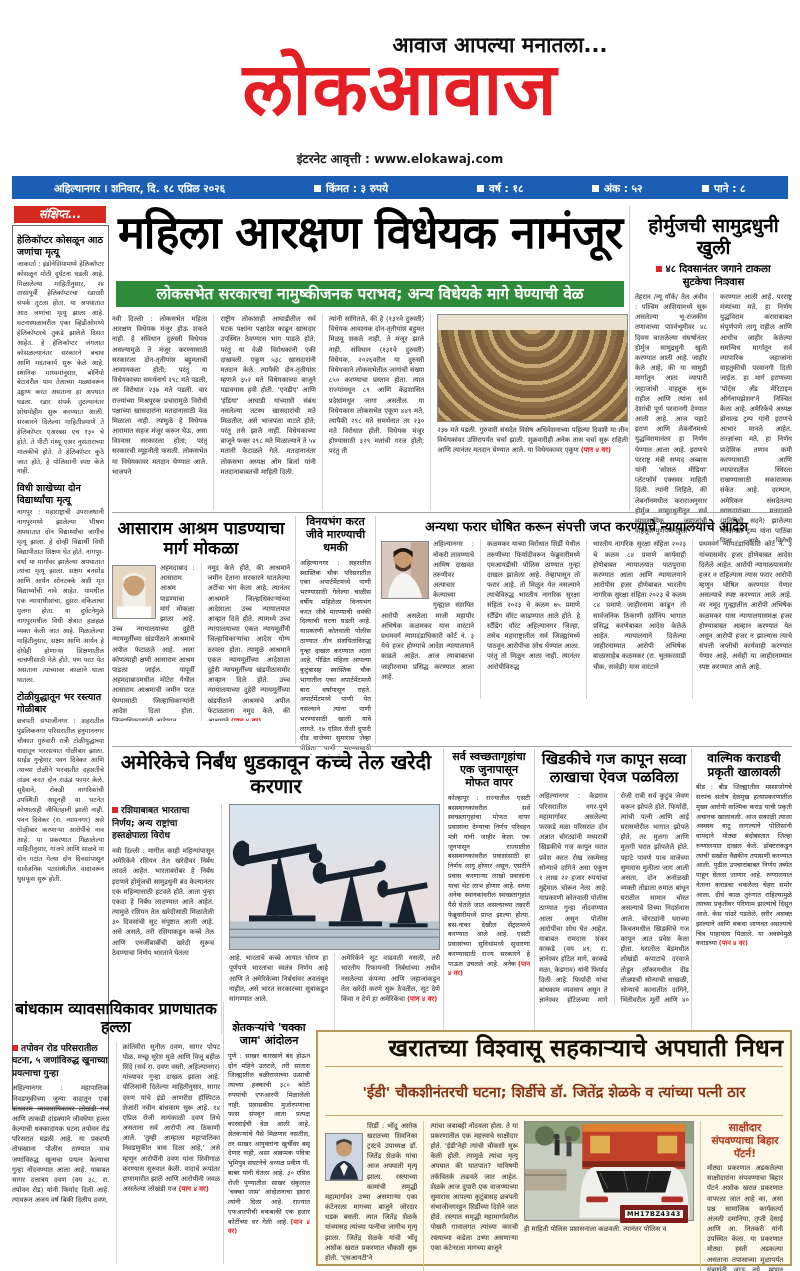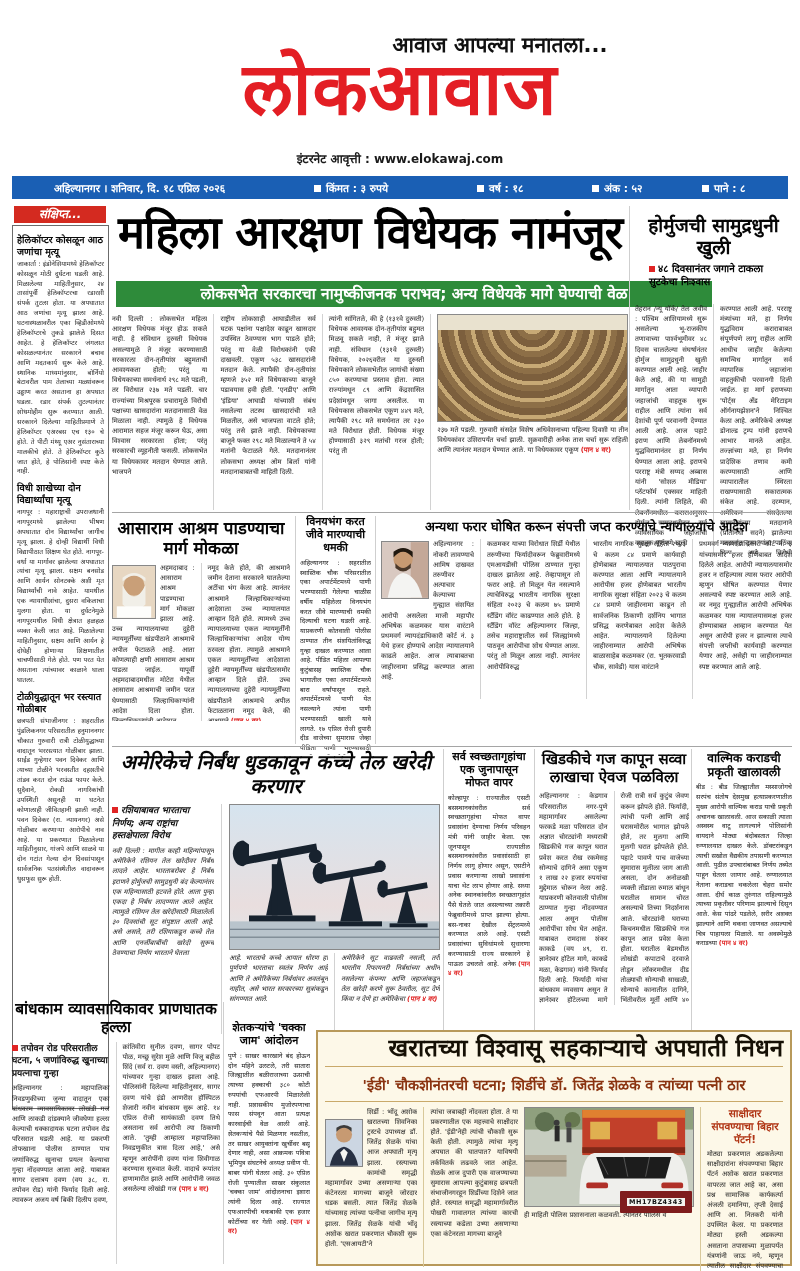--- a/index.html
+++ b/index.html
@@ -50,23 +50,23 @@
   }
 
   
   .portrait { border:1px solid #888; background:#ddd; }
   .float-l { float:left; margin:2px 4px 2px 0; }
   .photo-frame { border:1px solid #888; display:block; }
 
   
   .kharat-box { background:#fdf8e8; border:2px solid #b8995a; padding:3px 7px; }
   .kharat-title { font-size:24px; font-weight:bold; color:#151005; text-align:right; line-height:1.15; }
-  .kharat-sub { border-top:1px solid #c9a96a; border-bottom:1px solid #c9a96a; color:#8a3310; font-weight:bold; font-size:14.5px; text-align:center; padding:7px 0; margin-top:3px; }
+  .kharat-sub { border-top:1px solid #c9a96a; border-bottom:1px solid #c9a96a; color:#8a3310; font-weight:bold; font-size:14.5px; text-align:center; padding:14px 0; margin-top:3px; }
   .side-title { color:#b03515; font-weight:bold; font-size:10.5px; text-align:center; line-height:1.25; }
-  .plate { position:absolute; font-size:6.5px; font-weight:bold; background:#f5f5f0; color:#111; padding:0 2px; border:7px solid #7f1d1d; border-radius:1px; letter-spacing:0.5px; }
+  .plate { position:absolute; font-size:6.5px; font-weight:bold; background:#f5f5f0; color:#111; padding:0 2px; border:5px solid #7f1d1d; border-radius:1px; letter-spacing:0.5px; }
 </style>
 </head>
 <body>
 
 <div class="page">
 
   <div class="abs tagline" style="left:330px;top:30px;width:340px;">आवाज आपल्या मनातला...</div>
   <div class="abs paper-title" style="left:140px;top:52px;width:520px;">लोकआवाज</div>
   <div class="abs webline" style="left:250px;top:150px;width:300px;">इंटरनेट आवृत्ती : www.elokawaj.com</div>
 
@@ -88,38 +88,38 @@
       <div class="brief-title">विधी शाखेच्या दोन विद्यार्थ्यांचा मृत्यू</div>
       <div class="brief-body">नागपूर : महाराष्ट्राची उपराजधानी नागपूरमध्ये झालेल्या भीषण अपघातात दोन विद्यार्थ्यांचा जागीच मृत्यू झाला. हे दोन्ही विद्यार्थी विधी विद्यापीठात शिक्षण घेत होते. नागपूर-वर्धा या मार्गावर झालेल्या अपघातात त्यांचा मृत्यू झाला. सक्षम बनसोड आणि आर्यन सोनटक्के अशी मृत विद्यार्थ्यांची नावे आहेत. यामधील एक न्यायाधीशांचा, दुसरा वकिलाचा मुलगा होता. या दुर्घटनेमुळे नागपूरमधील विधी क्षेत्रात हळहळ व्यक्त केली जात आहे. मिळालेल्या माहितीनुसार, सक्षम आणि आर्यन हे दोघेही होणाऱ्या शिक्षणातील चाचणीसाठी गेले होते. पण परत येत असताना त्यांच्यावर काळाने घाला घातला.</div>
     </div>
     <div>
       <div class="brief-title">टोळीयुद्धातून भर रस्त्यात गोळीबार</div>
       <div class="brief-body">छत्रपती संभाजीनगर : शहरातील पुंडलिकनगर परिसरातील हनुमाननगर चौकात गुरुवारी रात्री टोळीयुद्धाच्या वादातून भररस्त्यात गोळीबार झाला. साईड गुन्हेगार पवन दिवेकर आणि त्याच्या टोळीने भरवस्तीत दहशतीचे तांडव करत दोन राऊंड फायर केले. सुदैवाने, रोकडी नागरिकांची उपस्थिती असूनही या घटनेत कोणालाही जीवितहानी झाली नाही. पवन दिवेकर (रा. न्यायनगर) असे गोळीबार करणाऱ्या आरोपीचे नाव आहे. या प्रकरणात मिळालेल्या माहितीनुसार, गांजपे आणि साळवे या दोन गटांत गेल्या दोन दिवसांपासून सार्वजनिक पतसंस्थेतील वादावरून धुसफूस सुरू होती.</div>
     </div>
   </div>
 
   <div class="abs lead-headline" style="left:112px;top:208px;width:516px;">महिला आरक्षण विधेयक नामंजूर</div>
-  <div class="abs green-bar" style="left:116px;top:281px;width:596px;height:26px;">लोकसभेत सरकारचा नामुष्कीजनक पराभव; अन्य विधेयके मागे घेण्याची वेळ</div>
+  <div class="abs green-bar" style="left:116px;top:281px;width:508px;height:26px;">लोकसभेत सरकारचा नामुष्कीजनक पराभव; अन्य विधेयके मागे घेण्याची वेळ</div>
 
   <div class="abs cols gap" style="left:112px;top:314px;width:516px;height:196px;">
     <div class="body-txt" style="height:196px;">नवी दिल्ली : लोकसभेत महिला आरक्षण विधेयक मंजूर होऊ शकले नाही. हे संविधान दुरुस्ती विधेयक असल्यामुळे ते मंजूर करण्यासाठी सरकारला दोन-तृतीयांश बहुमताची आवश्यकता होती; परंतु या विधेयकाच्या समर्थनार्थ २९८ मते पडली, तर विरोधात २३७ मते पडली. चार राज्यांच्या मिश्रपूरक प्रचारामुळे विरोधी पक्षाच्या खासदारांना मतदानासाठी वेळ मिळाला नाही. त्यामुळे हे विधेयक आरामात सहज मंजूर करून घेऊ, असा विश्वास सरकारला होता; परंतु सरकारची व्यूहनीती फसली. लोकसभेत या विधेयकावर मतदान घेण्यात आले. भाजपने</div>
     <div class="body-txt" style="height:196px;">राष्ट्रीय लोकशाही आघाडीतील सर्व घटक पक्षांना पक्षादेश काढून खासदार उपस्थित ठेवण्यास भाग पाडले होते; परंतु या वेळी विरोधकांनी एकी दाखवली. एकूण ५३८ खासदारांनी मतदान केले. त्यापैकी दोन-तृतीयांश म्हणजे ३५२ मते विधेयकाच्या बाजूने पडावयास हवी होती. 'एनडीए' आणि 'इंडिया' आघाडी यांच्याशी संबंध नसलेल्या तटस्थ खासदारांची मते मिळतील, असे भाजपला वाटले होते; परंतु तसे झाले नाही. विधेयकाच्या बाजूने फक्त २९८ मते मिळाल्याने ते ५४ मतांनी फेटाळले गेले. मतदानानंतर लोकसभा अध्यक्ष ओम बिर्ला यांनी मतदानाबाबतची माहिती दिली.</div>
     <div class="body-txt" style="height:196px;">त्यांनी सांगितले, की हे (१३१वे दुरुस्ती) विधेयक आवश्यक दोन-तृतीयांश बहुमत मिळवू शकले नाही, ते मंजूर झाले नाही. संविधान (१३१वे दुरुस्ती) विधेयक, २०२६वरील या दुरुस्ती विधेयकाने लोकसभेतील जागांची संख्या ८५० करण्याचा प्रस्ताव होता. त्यात राज्यांमधून ८९ आणि केंद्रशासित प्रदेशांमधून जागा असतील. या विधेयकास लोकसभेत एकूण ४४९ मते, त्यापैकी २९८ मते समर्थनात तर २३० मते विरोधात होती. विधेयक मंजूर होण्यासाठी ३२९ मतांची गरज होती; परंतु ती</div>
     <div style="flex:2;">
       <div class="photo-parliament"></div>
       <div class="cols gap" style="margin-top:3px;">
         <div class="body-txt" style="height:82px;"><span>२३७ मते पडली. गुरुवारी संसदेत विशेष अधिवेशनाच्या पहिल्या दिवशी या तीन विधेयकांवर उशिरापर्यंत चर्चा झाली. शुक्रवारीही अनेक तास चर्चा सुरू राहिली आणि त्यानंतर मतदान घेण्यात आले. या विधेयकावर एकूण</span><span class="cont">(पान ४ वर)</span></div>
       </div>
     </div>
   </div>
 
   <div class="vline" style="left:629px;top:206px;height:304px;"></div>
   <div class="abs" style="left:635px;top:214px;width:157px;">
     <div class="art-title" style="font-size:19px;">होर्मुजची सामुद्रधुनी खुली</div>
-    <div style="text-align:left;font-weight:bold;font-size:10px;line-height:1.3;margin:3px 14px 16px;"><span class="red-sq"></span><span>४८ दिवसानंतर जगाने टाकला सुटकेचा निःश्वास</span></div>
+    <div style="text-align:center;font-weight:bold;font-size:10px;line-height:1.3;margin:3px 14px 4px;"><span class="red-sq"></span><span>४८ दिवसानंतर जगाने टाकला सुटकेचा निःश्वास</span></div>
     <div class="cols gap">
       <div class="body-txt" style="height:250px;">तेहरान /न्यू यॉर्क/ तेल अवीव : पश्चिम आशियामध्ये सुरू असलेल्या भू-राजकीय तणावाच्या पार्श्वभूमीवर ४८ दिवस चाललेल्या संघर्षानंतर होर्मुज सामुद्रधुनी खुली करण्यात आली आहे. जाहीर केले आहे, की या सामुद्री मार्गातून आता व्यापारी जहाजांची वाहतूक सुरू राहील आणि त्यांना सर्व देशांची पूर्ण परवानगी देण्यात आली आहे. आज पहाटे इराण आणि लेबनॉनमध्ये युद्धविरामानंतर हा निर्णय घेण्यात आला आहे. इराणचे परराष्ट्र मंत्री सय्यद अब्बास यांनी 'सोशल मीडिया' प्लॅटफॉर्म एक्सवर माहिती दिली. त्यांनी लिहिले, की लेबनॉनमधील कराराअनुसार होर्मुज सामुद्रधुनीतून सर्व व्यावसायिक जहाजांची वाहतूक पूर्णपणे खुली</div>
       <div class="body-txt" style="height:250px;"><span>करण्यात आली आहे. परराष्ट्र मंत्र्यांच्या मते, हा निर्णय युद्धविराम कराराबाबत संपूर्णपणे लागू राहील आणि आधीच जाहीर केलेल्या समन्विध मार्गांतून सर्व व्यापारिक जहाजांना वाहतुकीची परवानगी दिली जाईल. हा मार्ग इराणच्या 'पोर्ट्स अँड मेरिटाइम ऑर्गनायझेशन'ने निश्चित केला आहे. अमेरिकेचे अध्यक्ष डोनाल्ड ट्रम्प यांनी इराणचे आभार मानले आहेत. तज्ज्ञांच्या मते, हा निर्णय प्रादेशिक तणाव कमी करण्यासाठी आणि व्यापारातील स्थिरता राखण्यासाठी सकारात्मक संकेत आहे. दरम्यान, अमेरिकन संसदेतल्या खासदारांच्या मतदानाने (प्रतिनिधी सदने) झालेल्या मतदानांत ट्रम्प यांना पाठिंबा दिला आहे. विरोधी डेमोक्रॅटिक पक्षाने सादर केलेला सैनिकी कारवाई थांबवण्याचा प्रस्ताव फक्त एका मताने फेटाळण्यात आला. या प्रस्तावाच्या विरोधात २१४ आणि समर्थनात २१३ मते पडली. अमेरिकेने इस्रायल</span></div>
     </div>
   </div>
 
   <div class="hline" style="left:112px;top:512px;width:680px;"></div>
 
   <div class="abs" style="left:112px;top:518px;width:178px;">
     <div class="art-title" style="font-size:17px;">आसाराम आश्रम पाडण्याचा मार्ग मोकळा</div>
@@ -160,21 +160,21 @@
         <span>अहिल्यानगर : नोकरी लावण्याचे आमिष दाखवत तरुणीवर अत्याचार केल्याच्या गुन्ह्यात संशयित आरोपी असलेला माजी महापौर अभिषेक कळमकर यास वारंटाने प्रथमवर्ग न्यायदंडाधिकारी कोर्ट नं. ३ येथे हजर होण्याचे आदेश न्यायालयाने काढले आहेत. आज त्याबाबतचा जाहीरनामा प्रसिद्ध करण्यात आला आहे.</span>
       </div>
       <div class="body-txt" style="height:160px;">कळमकर याच्या विरोधात शिर्डी येथील तरुणीच्या फिर्यादीवरून फेब्रुवारीमध्ये एमआयडीसी पोलिस ठाण्यात गुन्हा दाखल झालेला आहे. तेव्हापासून तो फरार आहे. तो मिळून येत नसल्याने त्याचेविरुद्ध भारतीय नागरिक सुरक्षा संहिता २०२३ चे कलम ७५ प्रमाणे स्टँडिंग वॉरंट काढण्यात आले होते. हे स्टँडिंग वॉरंट अहिल्यानगर जिल्हा, तसेच महाराष्ट्रातील सर्व जिल्ह्यांमध्ये पाठवून आरोपीचा शोध घेण्यात आला. परंतु तो मिळून आला नाही. त्यानंतर आरोपीविरुद्ध</div>
       <div class="body-txt" style="height:160px;">भारतीय नागरिक सुरक्षा संहिता २०२३ चे कलम ८४ प्रमाणे कार्यवाही होणेबाबत न्यायालयात पाठपुरावा करण्यात आला आणि न्यायालयाने आरोपीस हजर होणेबाबत भारतीय नागरिक सुरक्षा संहिता २०२३ चे कलम ८४ प्रमाणे जाहीरनामा काढून तो सार्वजनिक ठिकाणी दर्शनिय भागात प्रसिद्ध करणेबाबत आदेश केलेले आहेत. न्यायालयाने दिलेल्या जाहीरनाम्यात आरोपी अभिषेक बाळासाहेब कळमकर (रा. भुतकरवाडी चौक, सावेडी) यास वारंटाने</div>
       <div class="body-txt" style="height:160px;">प्रथमवर्ग न्यायदंडाधिकारी कोर्ट नं. ३ यांच्यासमोर हजर होणेबाबत आदेश दिलेले आहेत. आरोपी न्यायालयासमोर हजर न राहिल्यास त्यास फरार आरोपी म्हणून घोषित करण्यात येणार असल्याचे स्पष्ट करण्यात आले आहे. वर नमूद गुन्ह्यातील आरोपी अभिषेक कळमकर यास न्यायालयासमक्ष हजर होण्याबाबत आव्हान करण्यात येत असून आरोपी हजर न झाल्यास त्याचे संपत्ती जप्तीची कार्यवाही करण्यात येणार आहे, असेही या जाहीरनाम्यात स्पष्ट करण्यात आले आहे.</div>
     </div>
   </div>
 
   <div class="hline" style="left:112px;top:746px;width:680px;"></div>
 
-  <div class="abs" style="left:112px;top:751px;width:328px;font-style:italic;">
+  <div class="abs" style="left:112px;top:751px;width:328px;">
     <div class="art-title" style="font-size:20px;">अमेरिकेचे निर्बंध धुडकावून कच्चे तेल खरेदी करणार</div>
     <div style="display:flex;margin-top:6px;">
       <div style="width:102px;min-width:0;">
         <div class="bullet-sub" style="margin-bottom:4px;"><span class="red-sq"></span><span>रशियाबाबत भारताचा निर्णय; अन्य राष्ट्रांचा हस्तक्षेपाला विरोध</span></div>
         <div class="body-txt" style="height:188px;">नवी दिल्ली : मागील काही महिन्यांपासून अमेरिकेने रशियन तेल खरेदीवर निर्बंध लादले आहेत. भारताबरोबर हे निर्बंध इराणने होर्मुजची सामुद्रधुनी बंद केल्यानंतर एक महिन्यासाठी हटवले होते. आता पुन्हा एकदा हे निर्बंध लादण्यात आले आहेत. त्यामुळे रशियन तेल खरेदीसाठी मिळालेली ३० दिवसांची सूट संपुष्टात आली आहे. असे असले, तरी रशियाकडून कच्चे तेल आणि एनर्जीबाबींची खरेदी सुरूच ठेवण्याचा निर्णय भारताने घेतला</div>
       </div>
       <div style="flex:1;margin-left:7px;border-left:1px solid #d2d2d2;padding-left:7px;">
         <svg class="photo-frame" width="100%" height="146" viewBox="0 0 220 146" preserveAspectRatio="none">
           <defs>
             <linearGradient id="sky" x1="0" y1="0" x2="0" y2="1">

